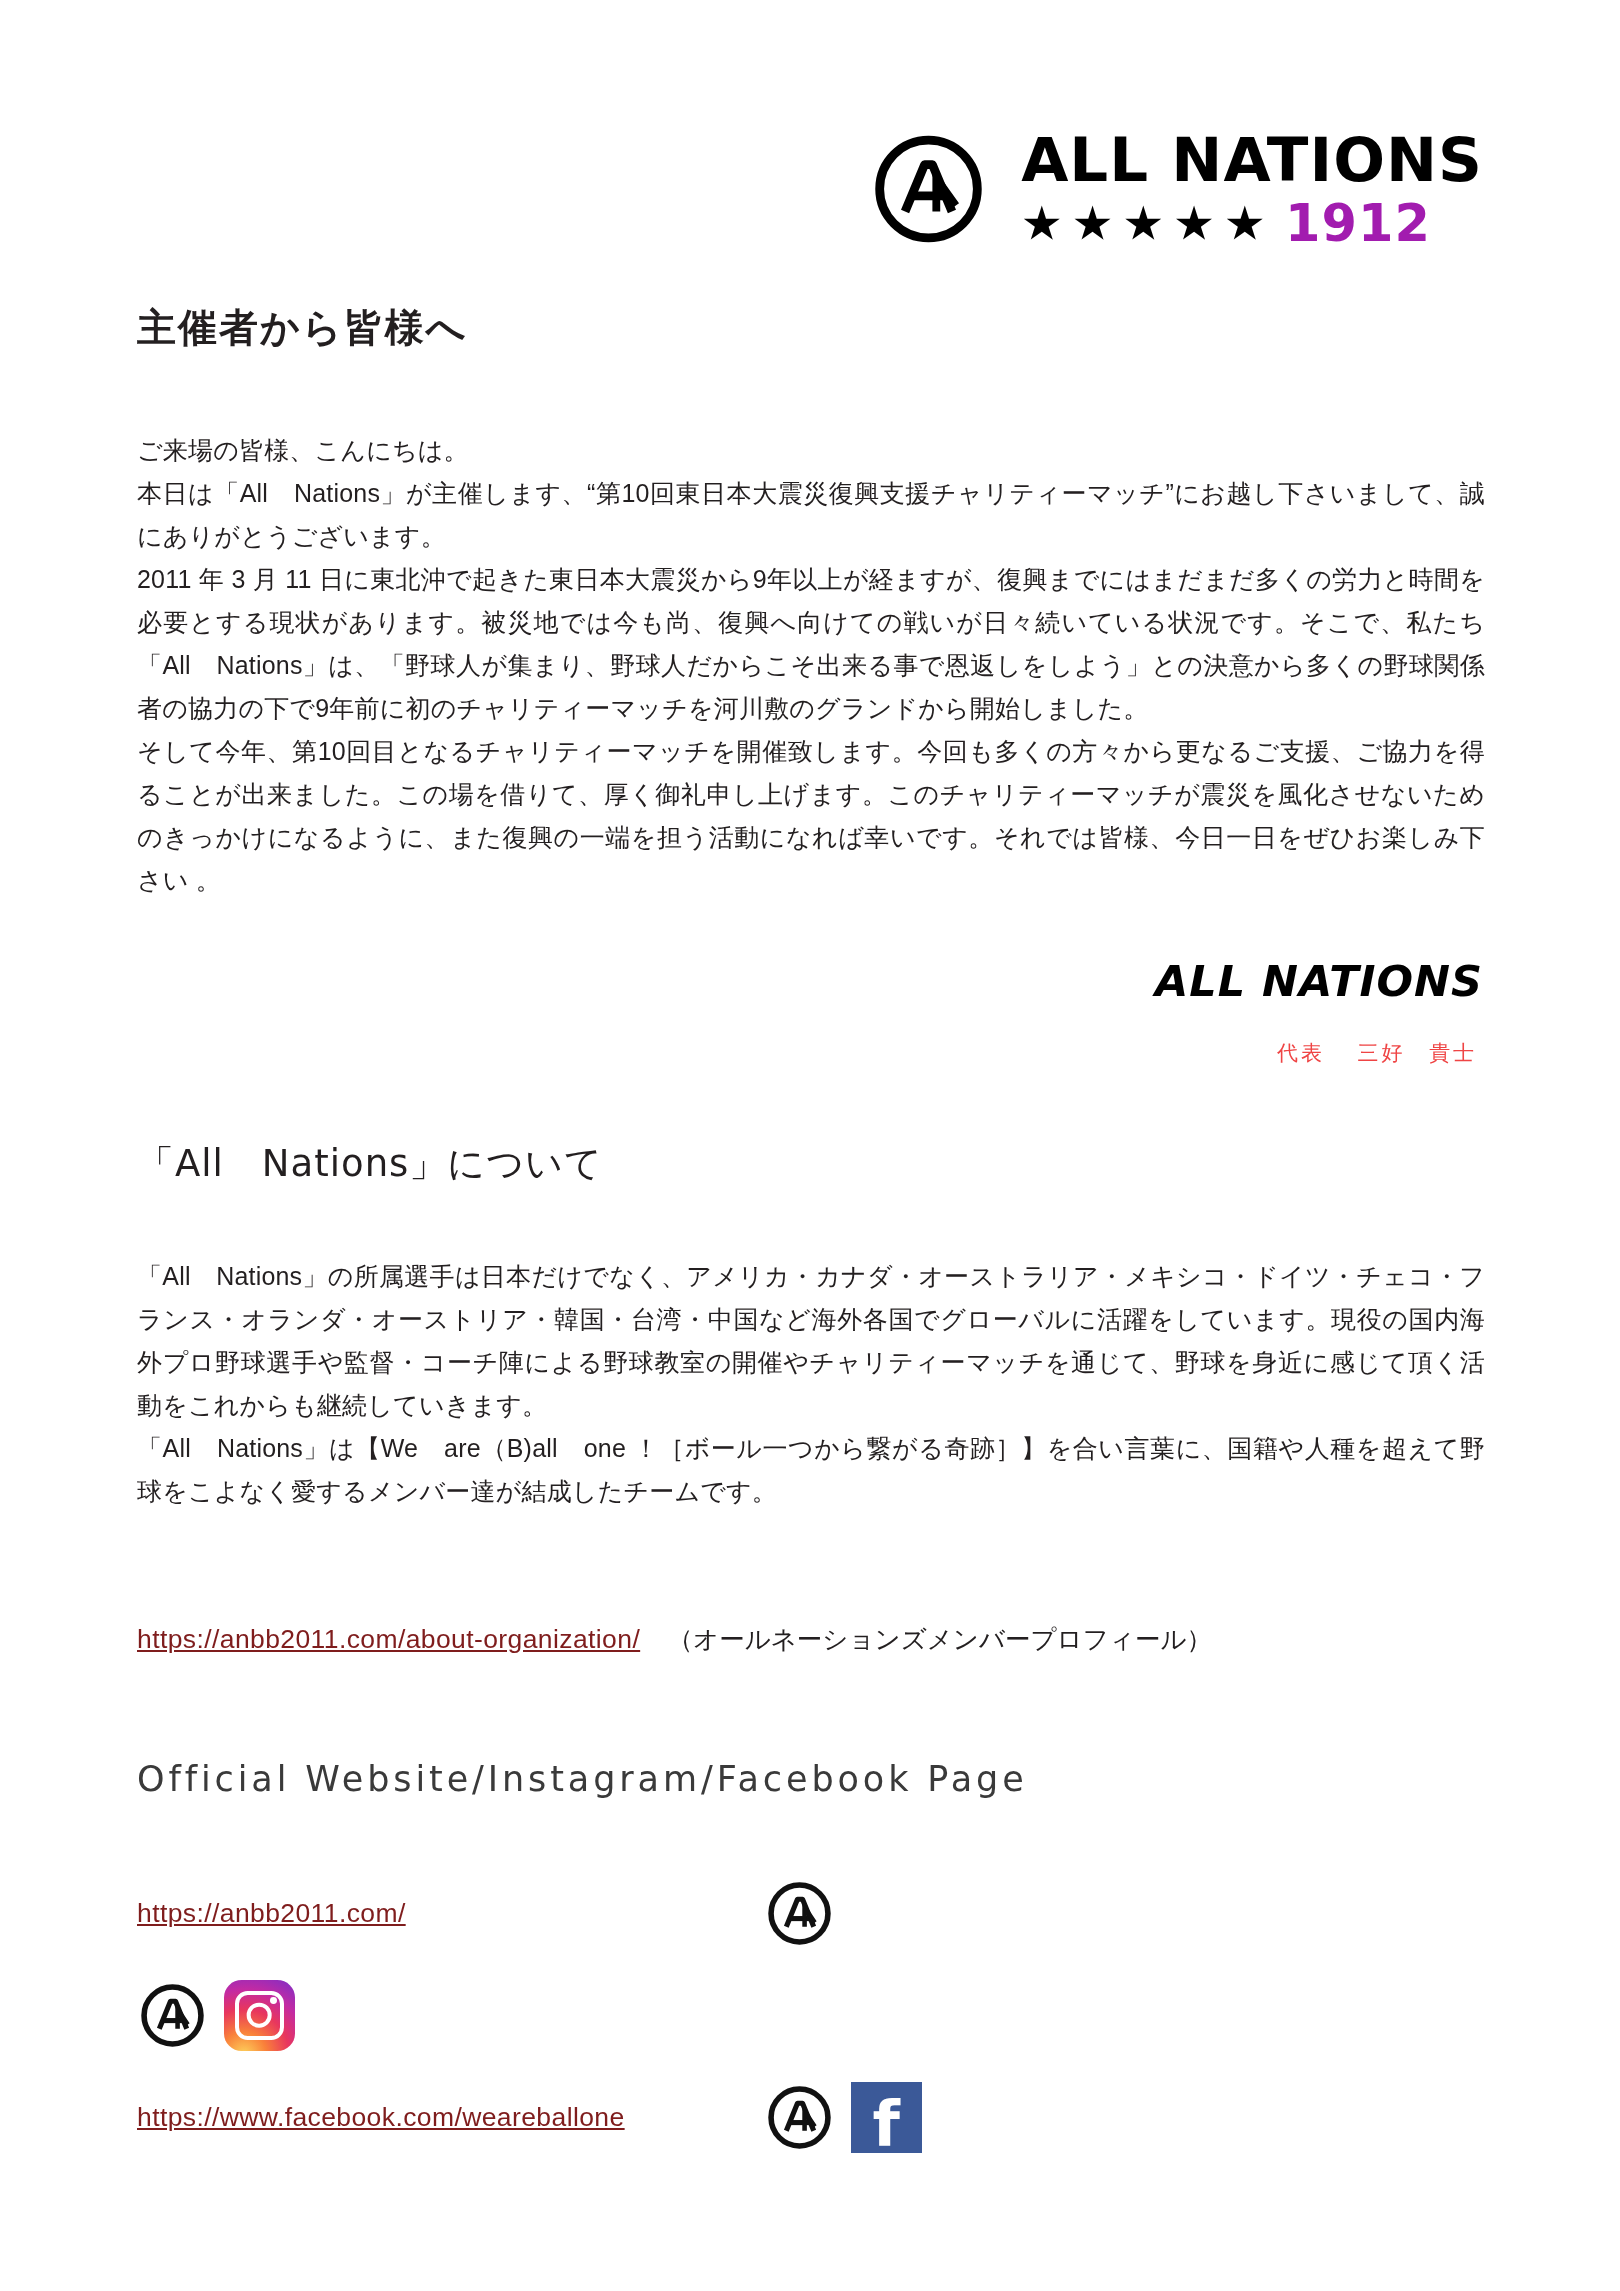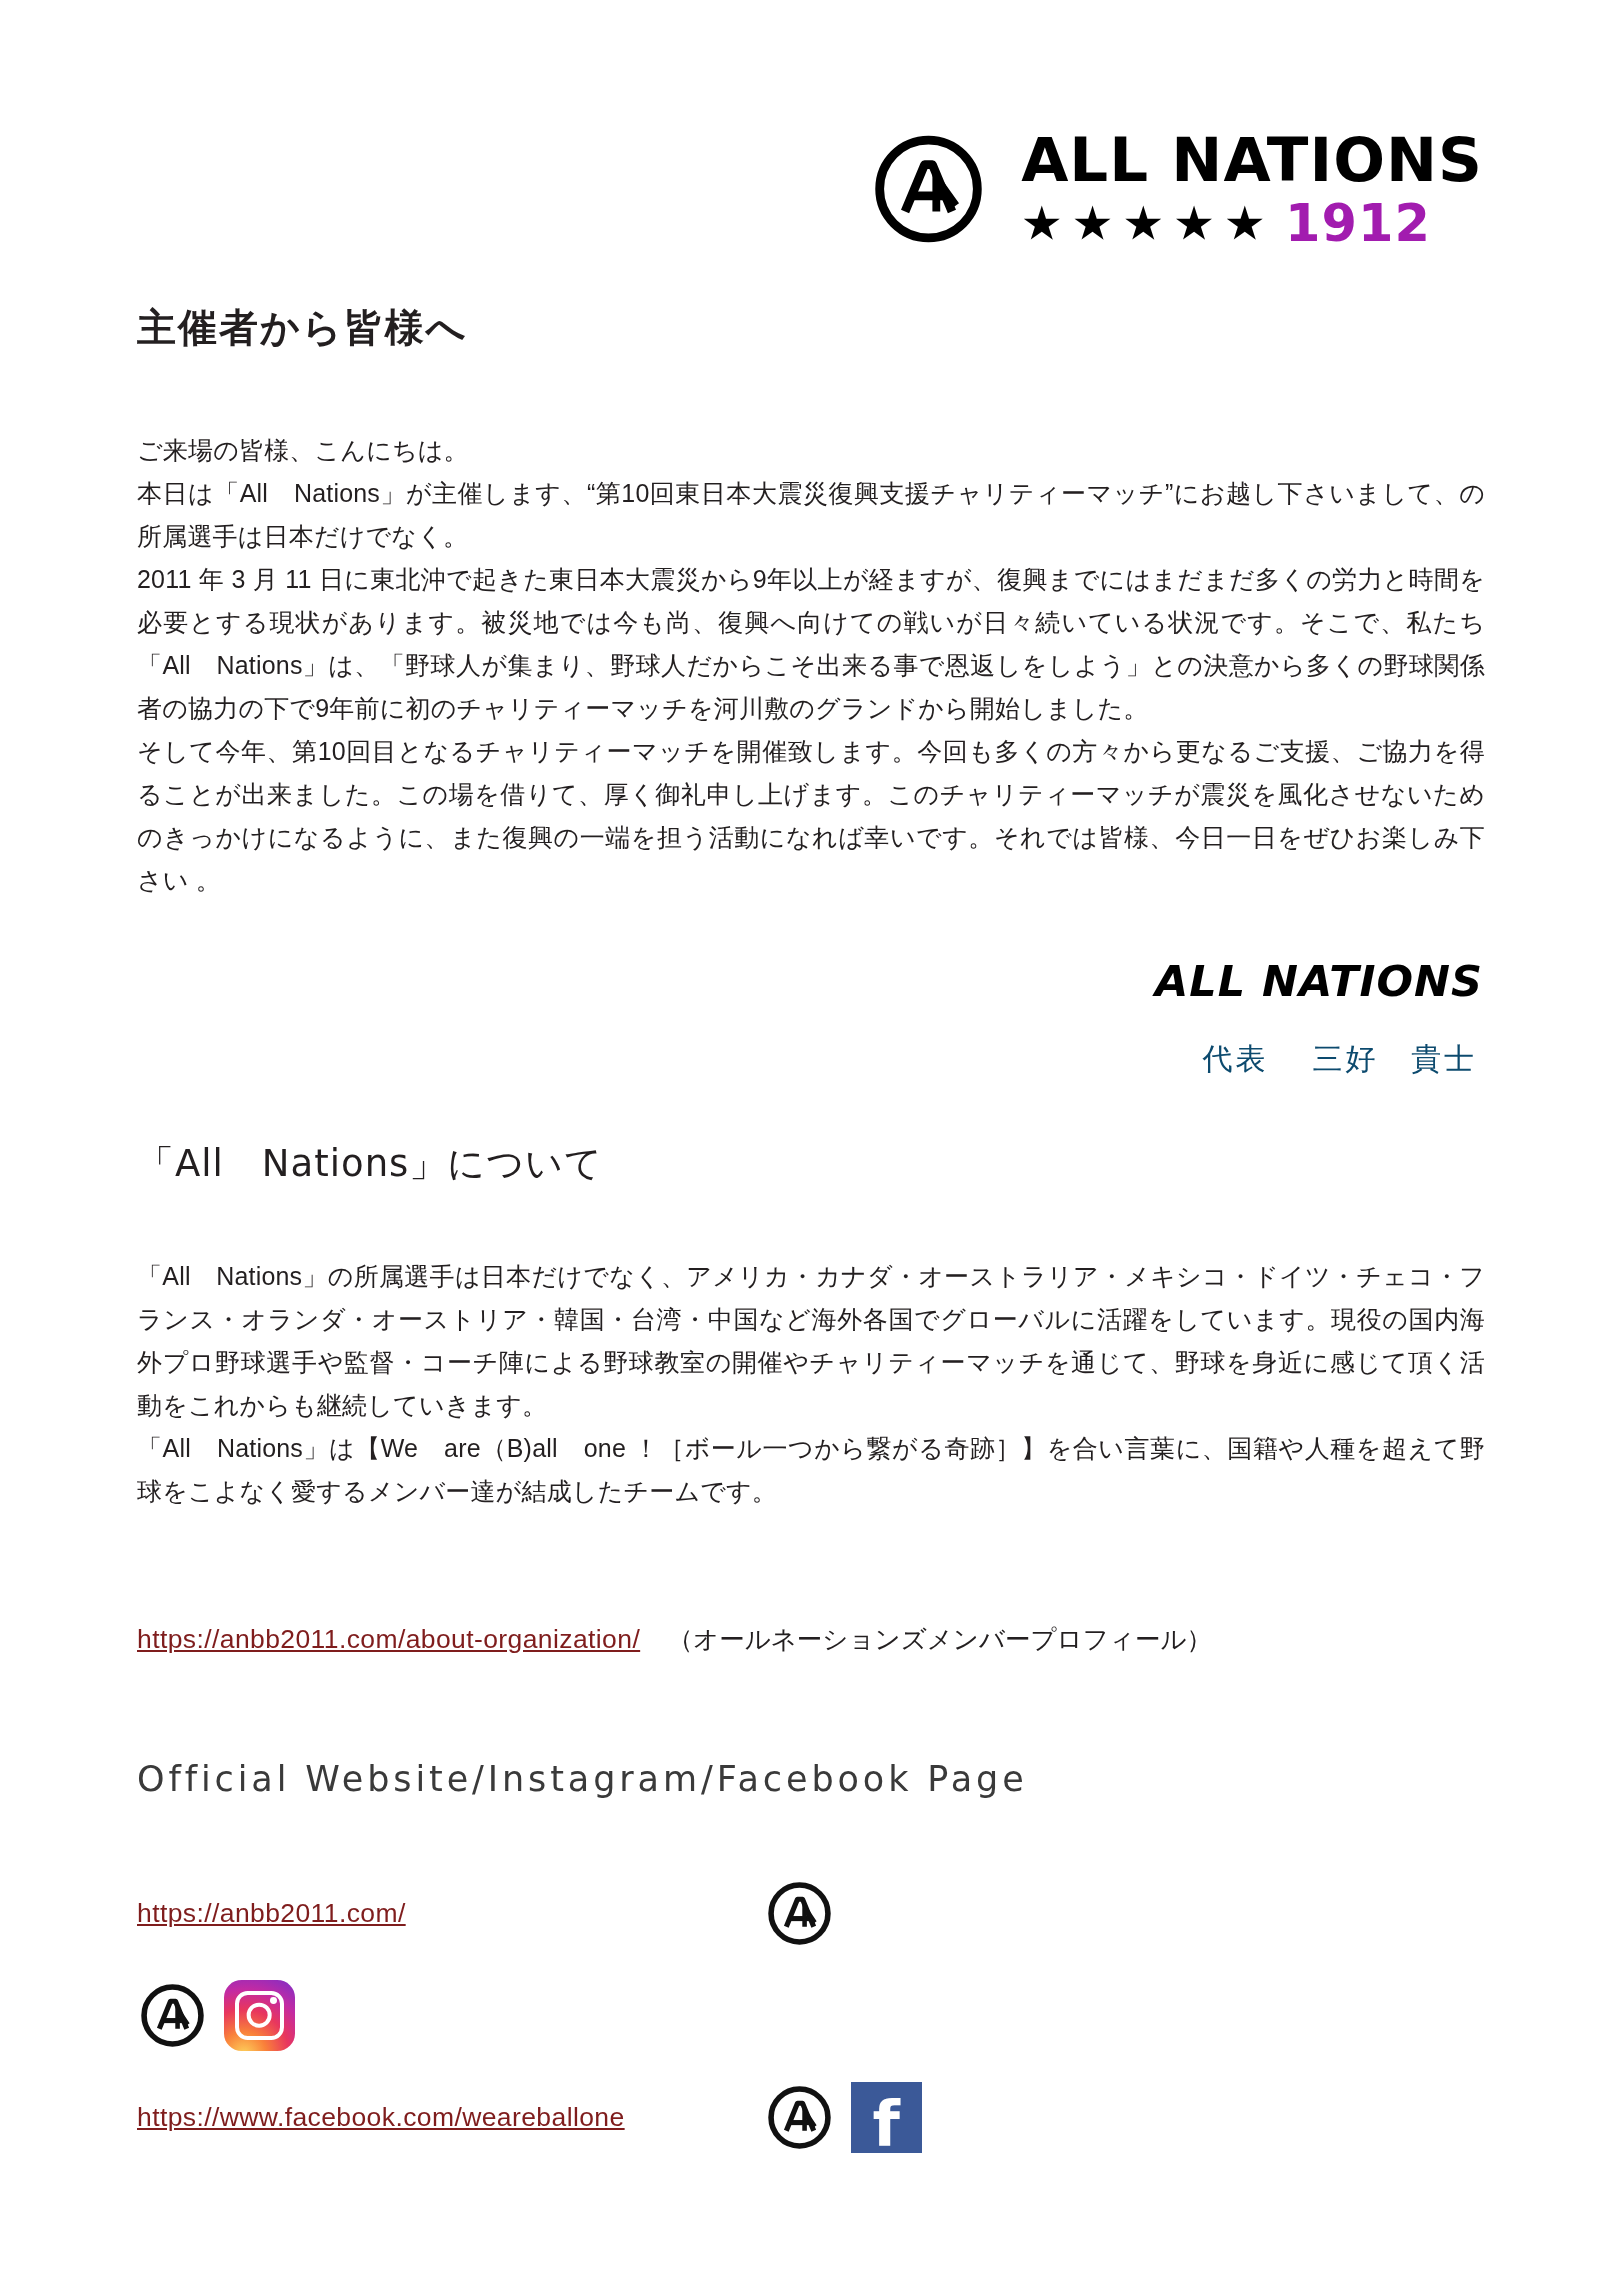--- a/index.html
+++ b/index.html
@@ -120,23 +120,23 @@
     font-style: italic;
     font-weight: bold;
     font-size: 43px;
     letter-spacing: 1px;
     color: #000000;
   }
   .sign-person {
     position: absolute;
     top: 1039px;
     right: 143px;
-    font-size: 30px;
+    font-size: 21px;
     letter-spacing: 2.9px;
-    color: #0c4a6e;
+    color: #ef4444;
   }
 
   
   .profile-line {
     position: absolute;
     top: 1622px;
     left: 137px;
     display: flex;
     align-items: baseline;
     gap: 27.4px;
@@ -242,21 +242,21 @@
         <span class="logo-stars">★★★★★</span>
         <span class="logo-year">1912</span>
       </div>
     </div>
   </div>
 
   <h1 class="section-title" id="greeting-title">主催者から皆様へ</h1>
 
   <div class="body-copy" id="greeting-body">
     <p>ご来場の皆様、こんにちは。</p>
-    <p>本日は「All　Nations」が主催します、“第10回東日本大震災復興支援チャリティーマッチ”にお越し下さいまして、の所属選手は日本だけでなく。</p>
+    <p>本日は「All　Nations」が主催します、“第10回東日本大震災復興支援チャリティーマッチ”にお越し下さいまして、誠にありがとうございます。</p>
     <p>2011 年 3 月 11 日に東北沖で起きた東日本大震災から9年以上が経ますが、復興までにはまだまだ多くの労力と時間を必要とする現状があります。被災地では今も尚、復興へ向けての戦いが日々続いている状況です。そこで、私たち「All　Nations」は、「野球人が集まり、野球人だからこそ出来る事で恩返しをしよう」との決意から多くの野球関係者の協力の下で9年前に初のチャリティーマッチを河川敷のグランドから開始しました。</p>
     <p>そして今年、第10回目となるチャリティーマッチを開催致します。今回も多くの方々から更なるご支援、ご協力を得ることが出来ました。この場を借りて、厚く御礼申し上げます。このチャリティーマッチが震災を風化させないためのきっかけになるように、また復興の一端を担う活動になれば幸いです。それでは皆様、今日一日をぜひお楽しみ下さい 。</p>
   </div>
 
   <div class="sign-name">ALL NATIONS</div>
   <div class="sign-person">代表　 三好　貴士</div>
 
   <h1 class="section-title" id="about-title">「All　Nations」について</h1>
 
   <div class="body-copy" id="about-body">

